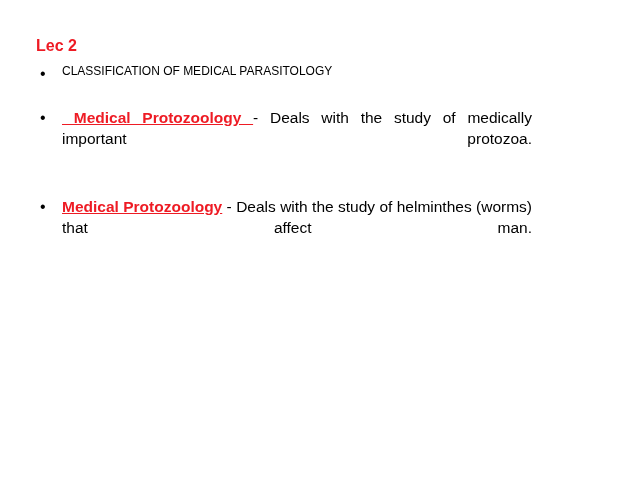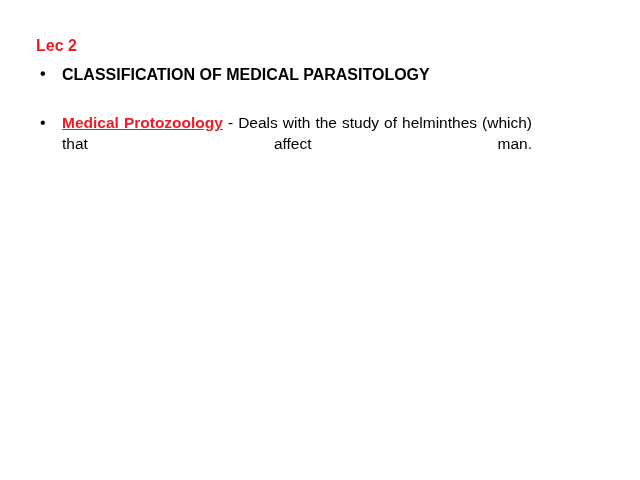--- a/index.html
+++ b/index.html
@@ -43,22 +43,22 @@
   }
   .bullet::before {
     content: "\2022";
     position: absolute;
     left: 4px;
     top: -1px;
     font-size: 16px;
     color: #000000;
   }
   .bullet.heading {
-    font-weight: bold;
-    font-size: 16px;
+    font-weight: normal;
+    font-size: 12px;
     color: #000000;
     margin-bottom: 28px;
   }
   .bullet.definition {
     text-align: justify;
     text-justify: inter-word;
     margin-bottom: 27px;
     color: #000000;
   }
   .bullet.definition .term {
@@ -84,20 +84,23 @@
 <div class="slide">
 
   <div class="slide-title">Lec 2</div>
 
   <ul class="bullet-list">
 
     <li class="bullet heading">
       <span>CLASSIFICATION OF MEDICAL PARASITOLOGY</span>
     </li>
 
+    <li class="bullet definition">
+      <span class="term lead-space"> Medical Protozoology </span><span class="rest">- Deals with the study of medically important protozoa.</span>
+    </li>
 
     <li class="bullet definition">
-      <span class="term lead-space">Medical Protozoology</span><span class="rest"> - Deals with the study of helminthes (which) that affect man.</span>
+      <span class="term lead-space">Medical Protozoology</span><span class="rest"> - Deals with the study of helminthes (worms) that affect man.</span>
     </li>
 
 
   </ul>
 </div>
 
 </body></html>

